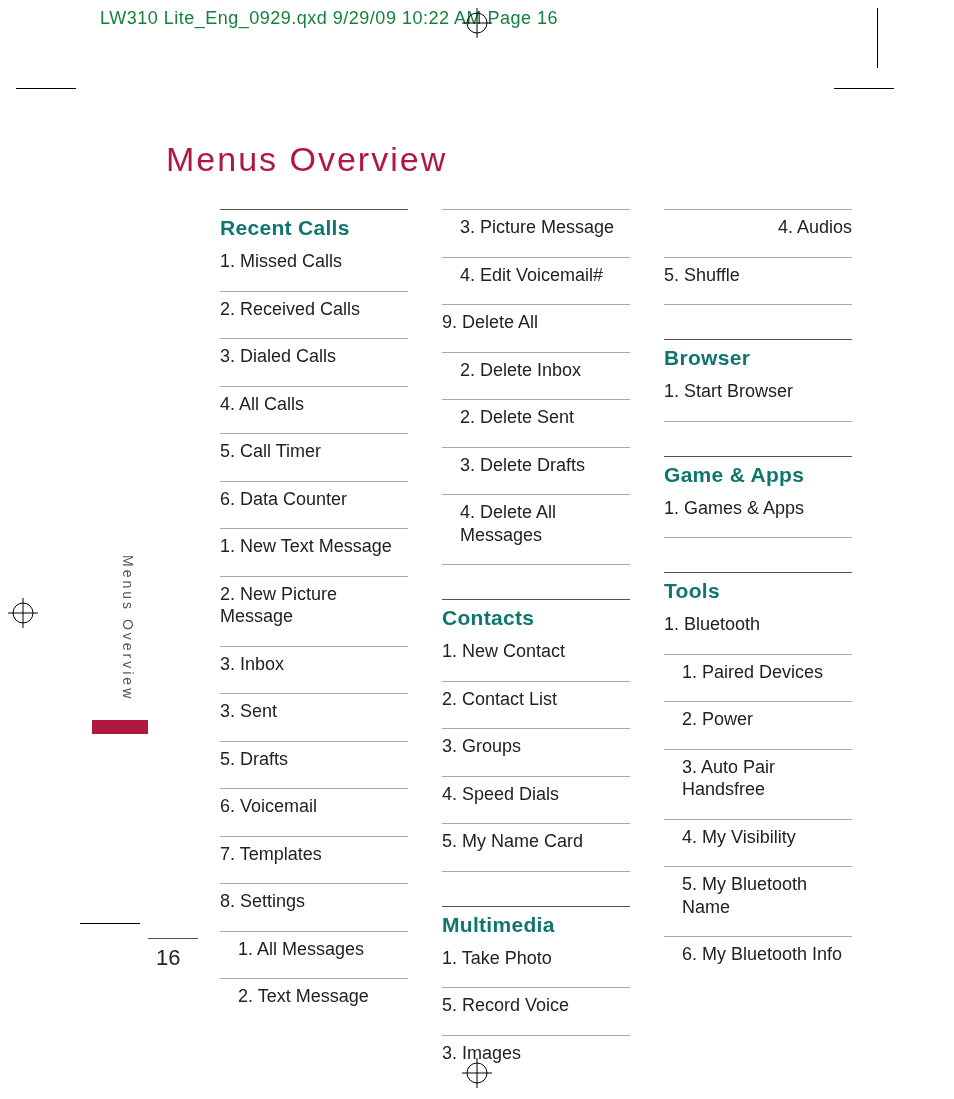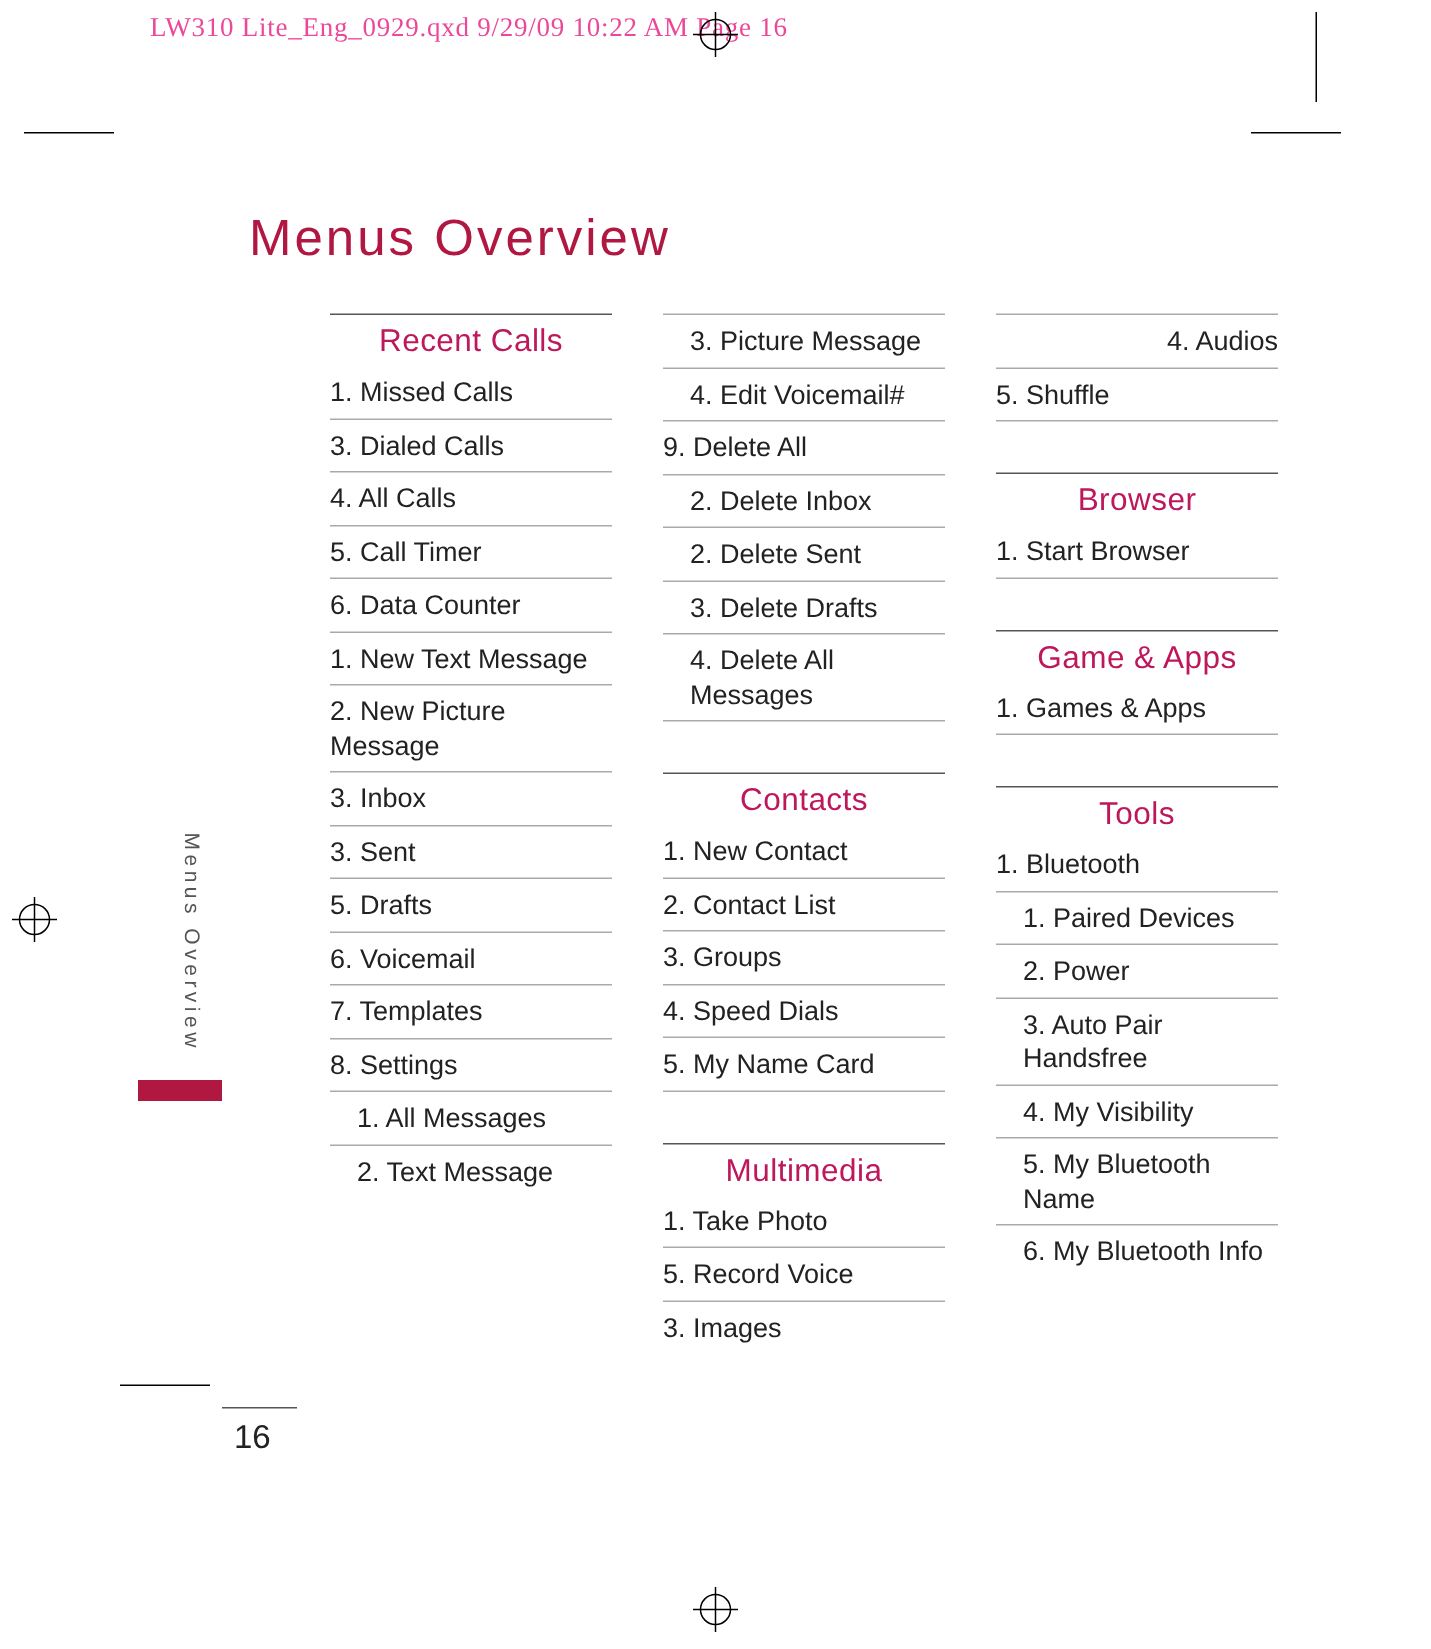--- a/index.html
+++ b/index.html
@@ -10,24 +10,24 @@
     color: #333;
     background: #fff;
     width: 954px;
     height: 1099px;
     position: relative;
   }
   .header-slug {
     position: absolute;
     top: 8px;
     left: 100px;
-    font-family: Liberation Serif, serif;
+    font-family: Liberation Sans, sans-serif;
     font-size: 18px;
     letter-spacing: 0.5px;
-    color: #ec4899;
+    color: #15803d;
   }
   .reg-mark {
     position: absolute;
     width: 30px;
     height: 30px;
   }
   .reg-mark svg { display:block; }
   .reg-top { top: 8px; left: 462px; }
   .reg-bottom { top: 1058px; left: 462px; }
   .reg-left { top: 598px; left: 8px; }
@@ -61,34 +61,33 @@
     margin-left: 100px;
   }
   .columns {
     display: flex;
     gap: 34px;
   }
   .col {
     width: 188px;
   }
   .section-title {
-    color: #be185d;
+    color: #0f766e;
     font-size: 21px;
-    font-weight: 400;
+    font-weight: 700;
     padding: 6px 0 4px 0;
     border-top: 1px solid #555;
     margin-top: 34px;
     letter-spacing: 0.3px;
-    text-align: center;
   }
   .section-title.first { margin-top: 0; }
   .item {
     font-size: 18px;
     color: #222;
-    padding: 6px 0 6px 0;
+    padding: 6px 0 18px 0;
     border-bottom: 1px solid #aaa;
     line-height: 1.25;
     font-weight: 300;
   }
   .item.indent { padding-left: 18px; }
   .item.noborder { border-bottom: none; }
 
   .side-tab {
     position: absolute;
     left: 118px;
@@ -168,20 +167,21 @@
 
 <div class="page">
   <div class="title">Menus Overview</div>
 
   <div class="columns-wrap">
     <div class="columns">
 
       <div class="col">
         <div class="section-title first">Recent Calls</div>
         <div class="item">1. Missed Calls</div>
+        <div class="item">2. Received Calls</div>
         <div class="item">3. Dialed Calls</div>
         <div class="item">4. All Calls</div>
         <div class="item">5. Call Timer</div>
         <div class="item">6. Data Counter</div>
 
         <div class="item">1. New Text Message</div>
         <div class="item">2. New Picture Message</div>
         <div class="item">3. Inbox</div>
         <div class="item">3. Sent</div>
         <div class="item">5. Drafts</div>

